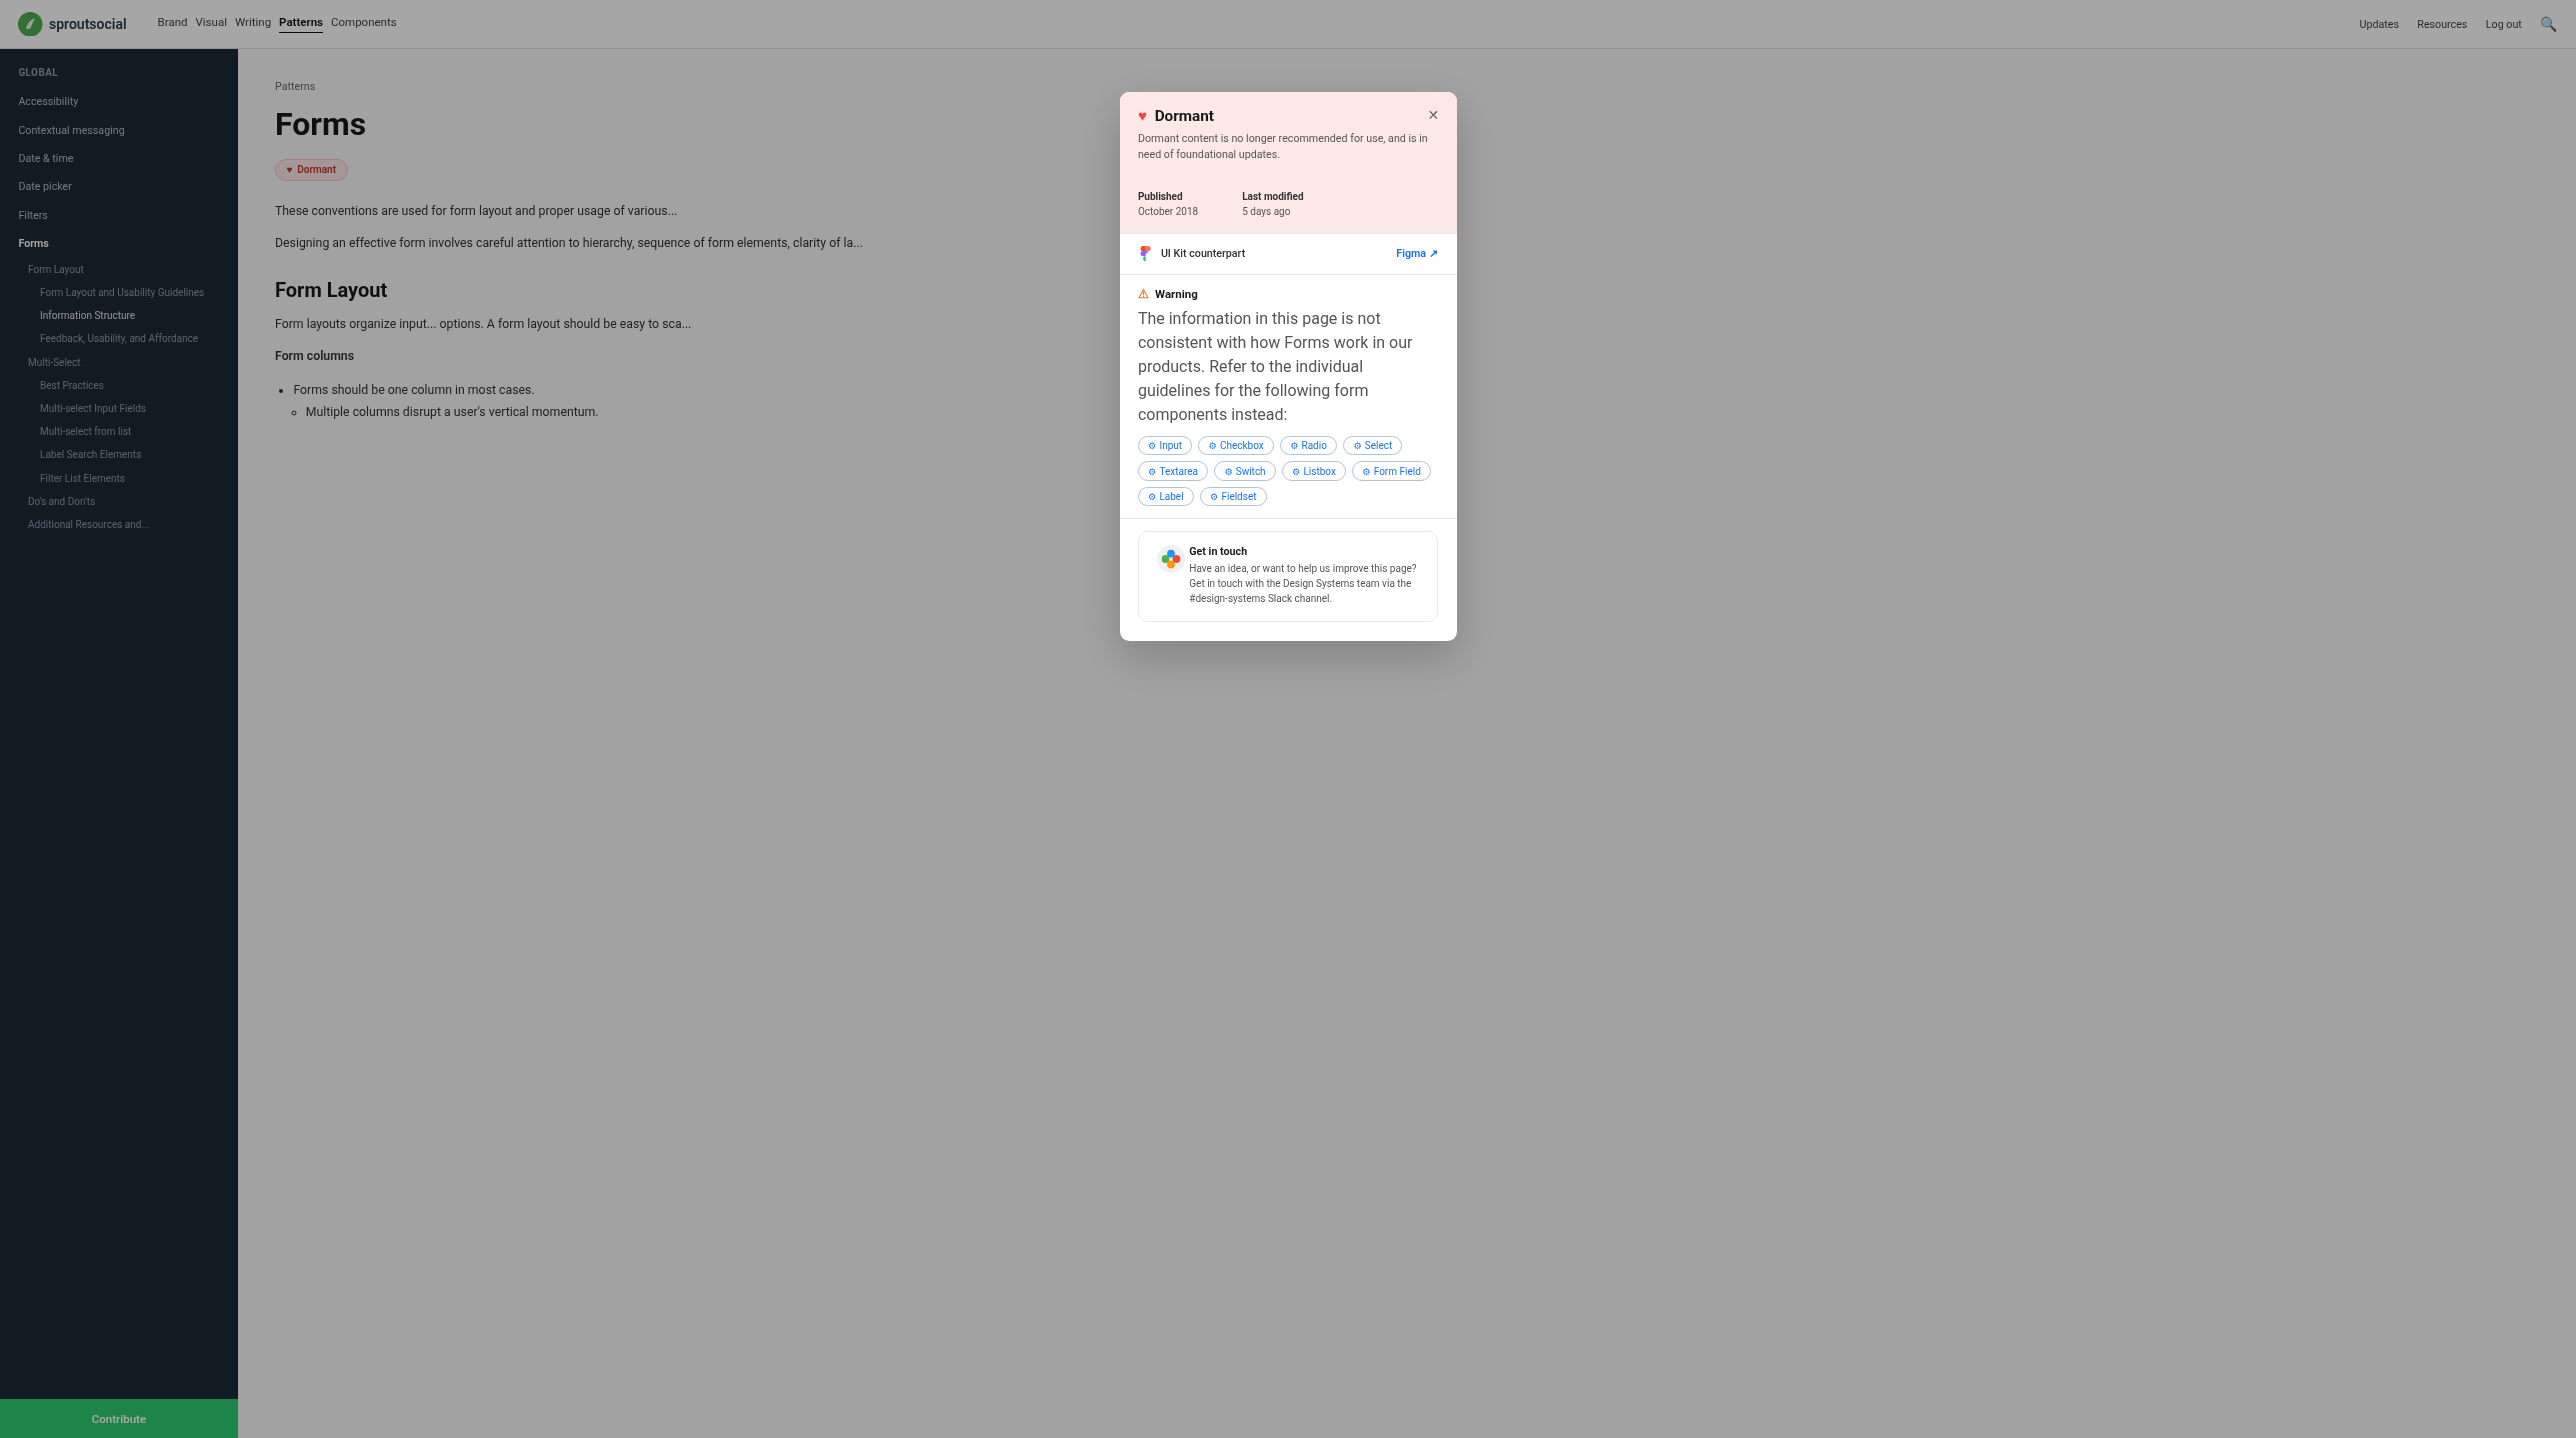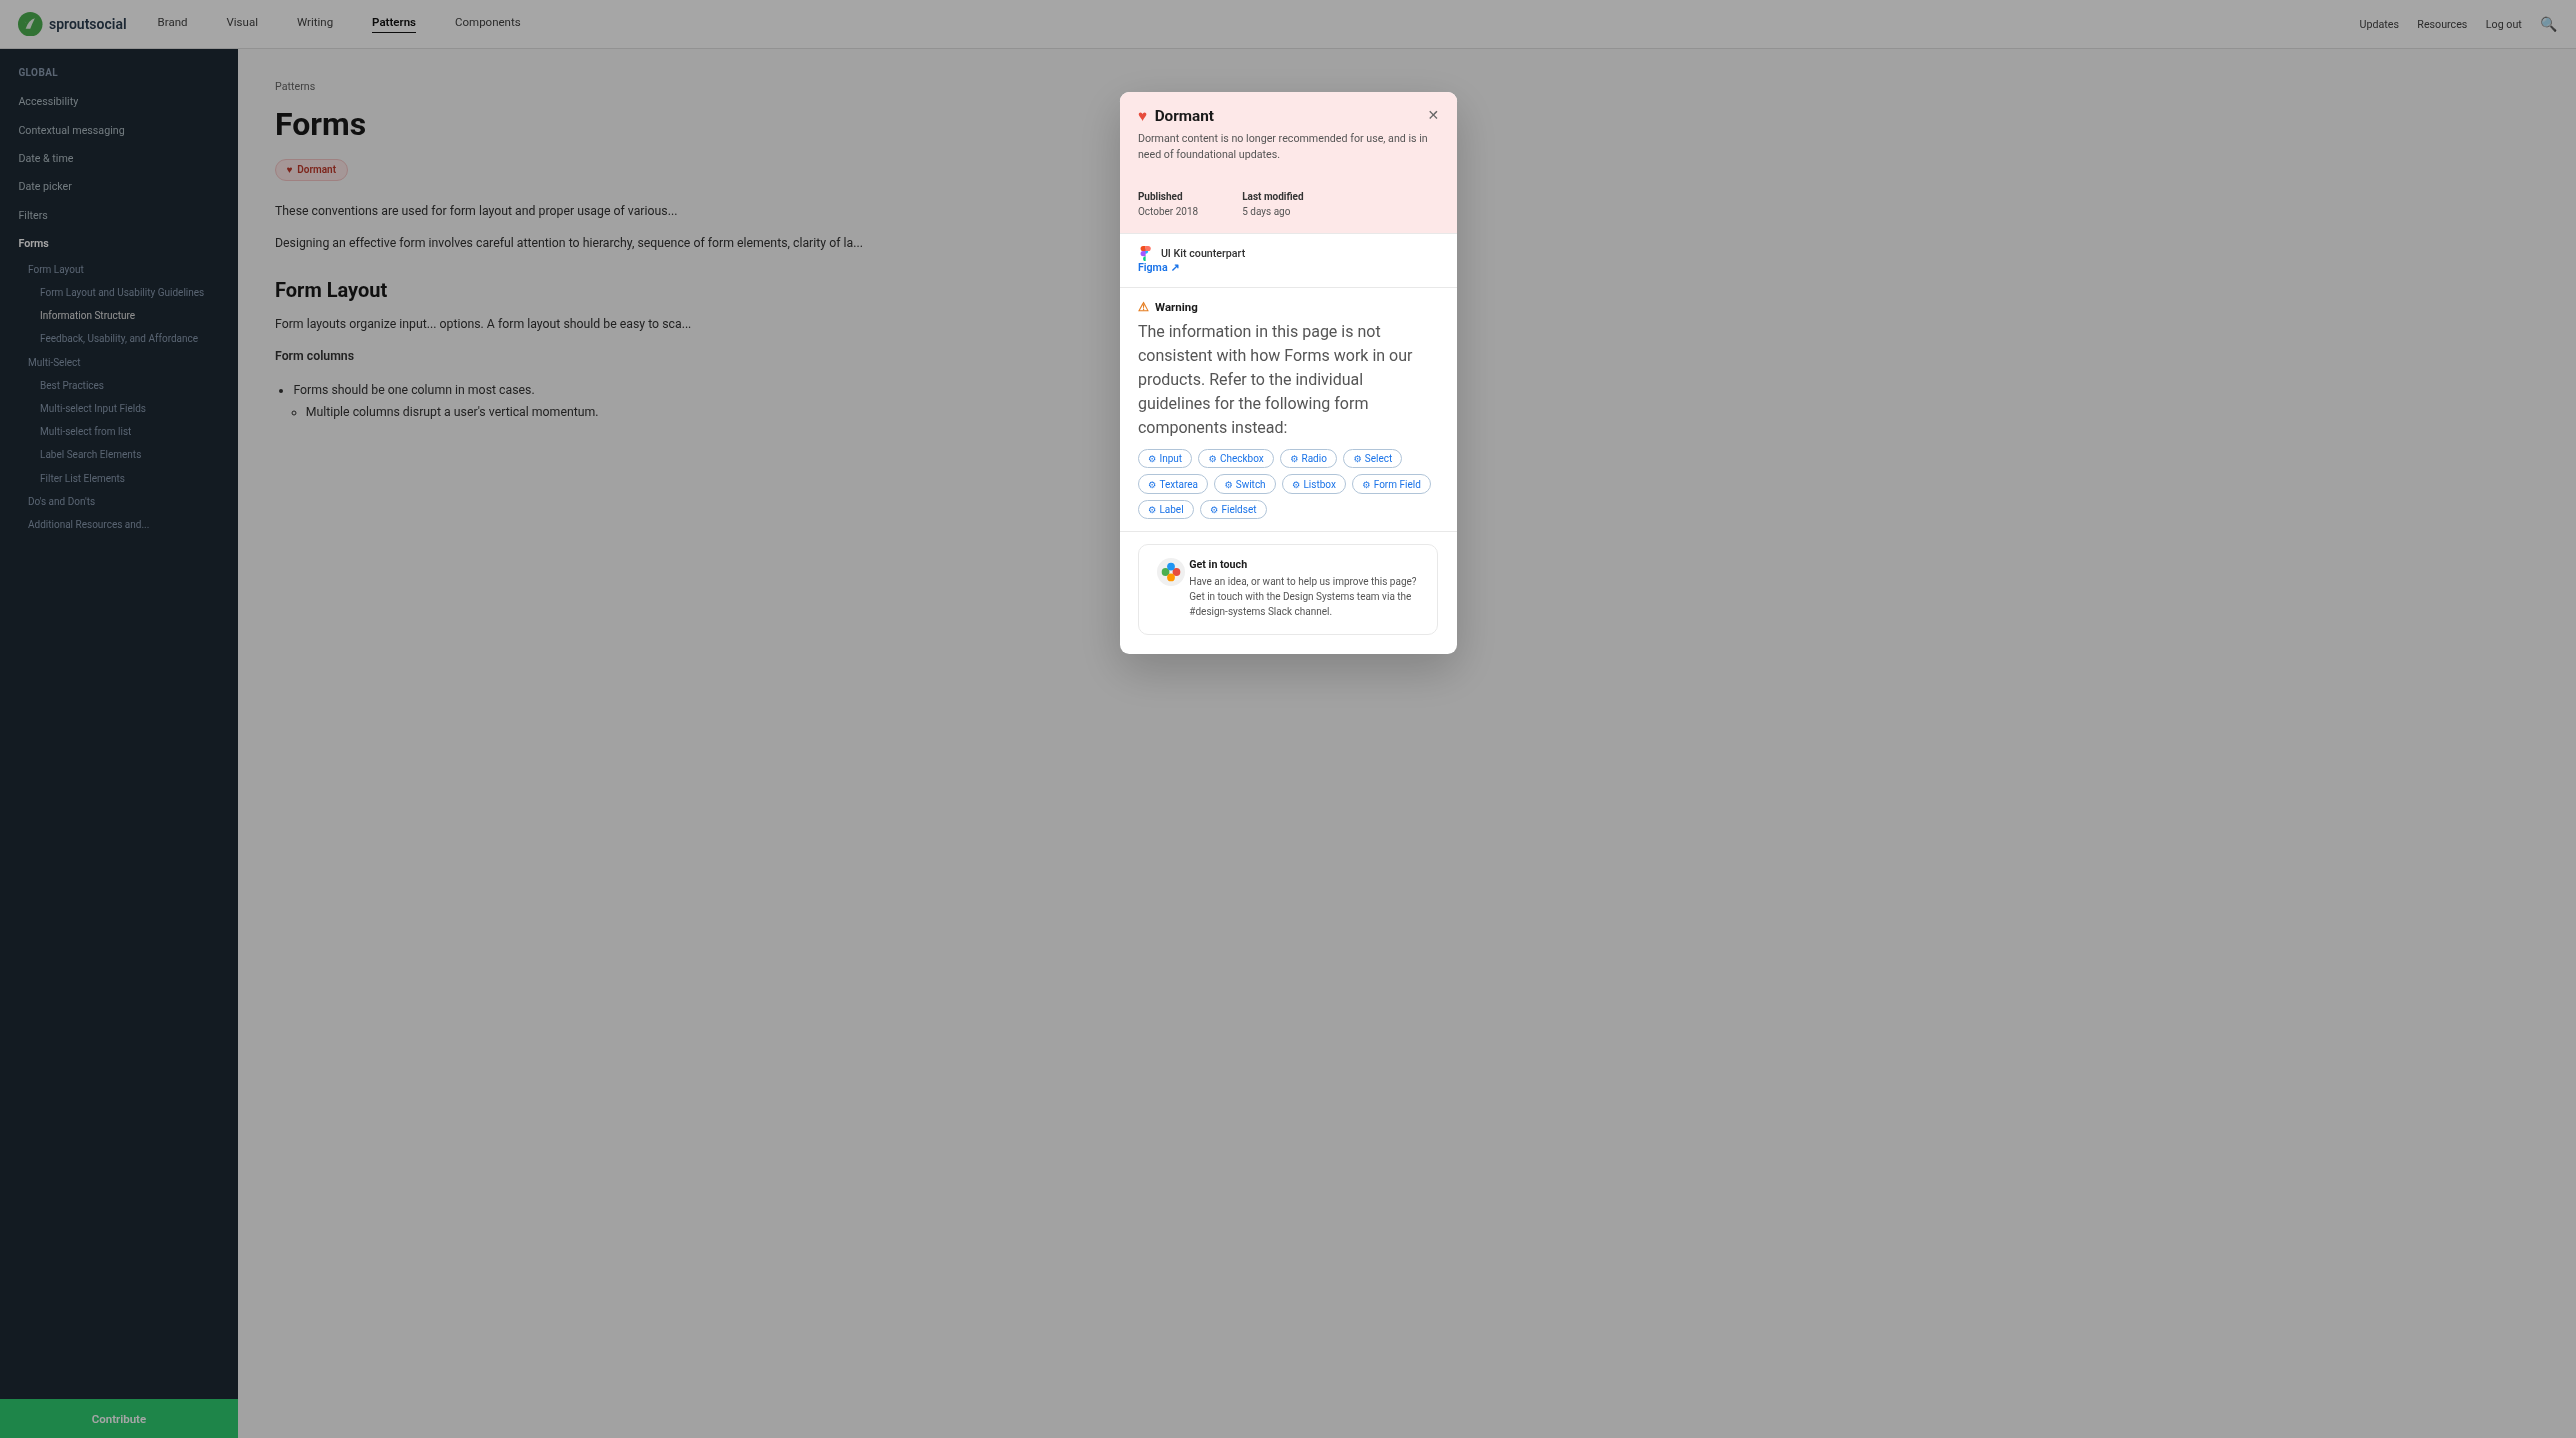--- a/index.html
+++ b/index.html
@@ -27,21 +27,21 @@
       width: 24.5px;
       height: 24.5px;
     }
     .logo-text {
       font-size: 14px;
       font-weight: 600;
       color: #2c3e50;
     }
     .top-nav-links {
       display: flex;
-      gap: 39px;
+      gap: 8px;
       flex: 1;
     }
     .nav-link {
       font-size: 11.5px;
       color: #444;
       cursor: pointer;
       text-decoration: none;
       padding-bottom: 3.1px;
       border-bottom: 1.5px solid transparent;
     }
@@ -265,24 +265,23 @@
     }
 
     .modal-divider {
       height: 0.8px;
       background: #e8e8e8;
     }
 
     .modal-ui-kit {
       padding: 12.3px 18.4px;
       display: flex;
-      align-items: flex-start;
+      align-items: center;
       justify-content: space-between;
       border-bottom: 0.8px solid #e8e8e8;
-      flex-direction: column;
     }
     .modal-ui-kit-left {
       display: flex;
       align-items: center;
       gap: 7.7px;
       font-size: 10.7px;
       color: #333;
       font-weight: 500;
     }
     .figma-logo {

